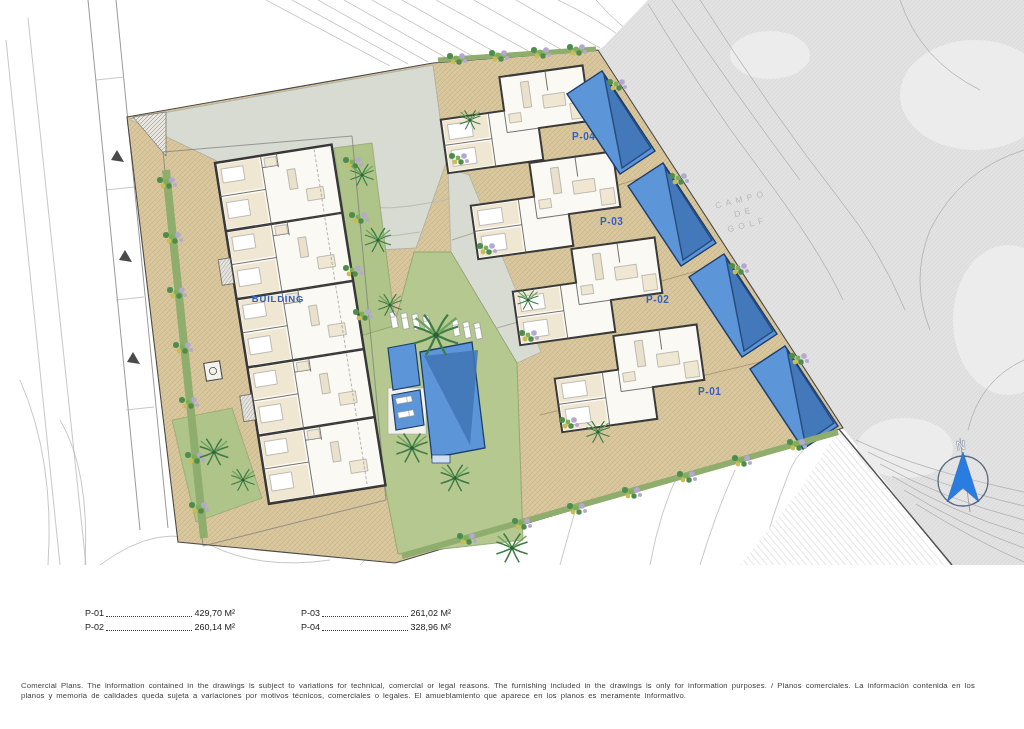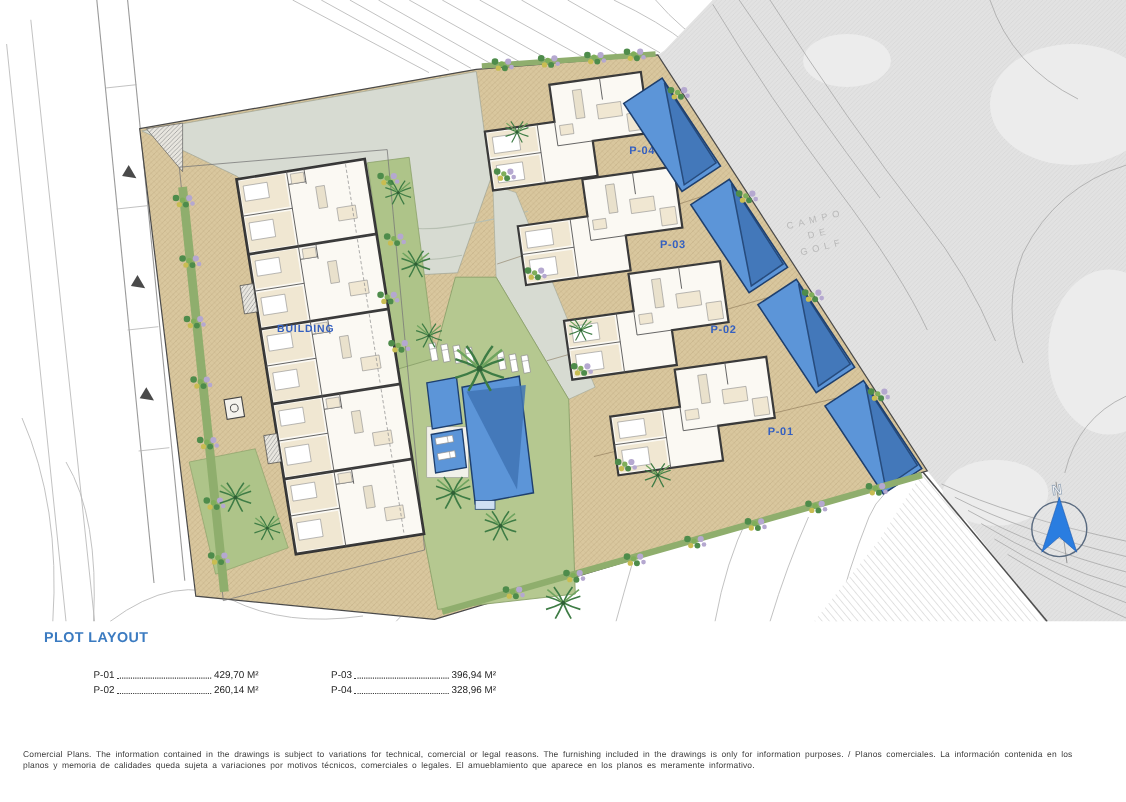--- a/index.html
+++ b/index.html
@@ -324,33 +324,32 @@
 
   <g>
     <line x1="960" y1="438" x2="970" y2="512" stroke="#8a8a8a" stroke-width="0.8"></line>
     <circle cx="963" cy="481" r="25" fill="rgba(255,255,255,0.12)" stroke="#5a6b80" stroke-width="1.3"></circle>
     <polygon points="963,452 979,502 963,488 947,502" fill="#2a7de0" stroke="#1a55a8" stroke-width="0.5"></polygon>
     <text x="956" y="450" class="north-n" transform="rotate(-8 958 445)">N</text>
   </g>
 </svg>
 
 <div class="legend">
-  <div class="legend-title">PLOT LAYOUT</div>
 </div>
 
 <div class="plot-grid">
   <div class="plot-row">
     <span class="plot-label">P-01</span>
     <span class="dots"></span>
     <span class="plot-value">429,70 M²</span>
   </div>
   <div class="plot-row">
     <span class="plot-label">P-03</span>
     <span class="dots"></span>
-    <span class="plot-value">396,94 M²</span>
+    <span class="plot-value">261,02 M²</span>
   </div>
   <div class="plot-row">
     <span class="plot-label">P-02</span>
     <span class="dots"></span>
     <span class="plot-value">260,14 M²</span>
   </div>
   <div class="plot-row">
     <span class="plot-label">P-04</span>
     <span class="dots"></span>
     <span class="plot-value">328,96 M²</span>

